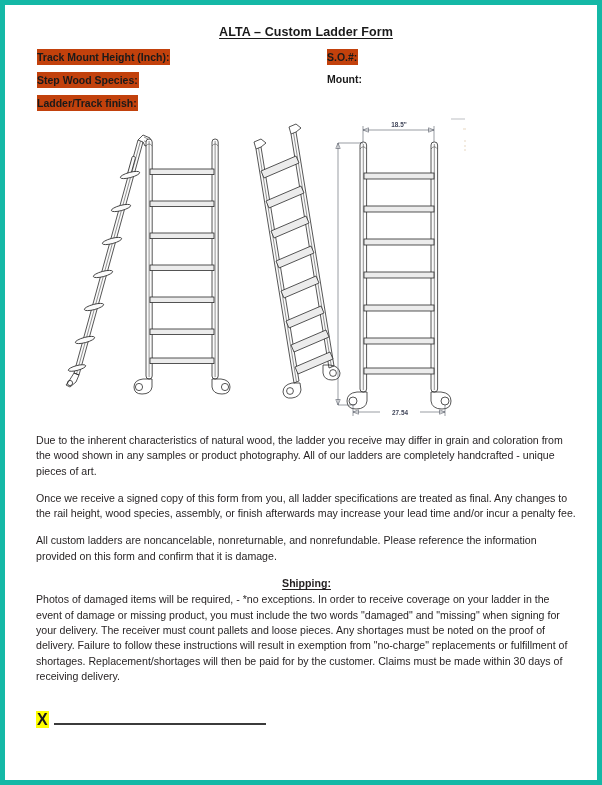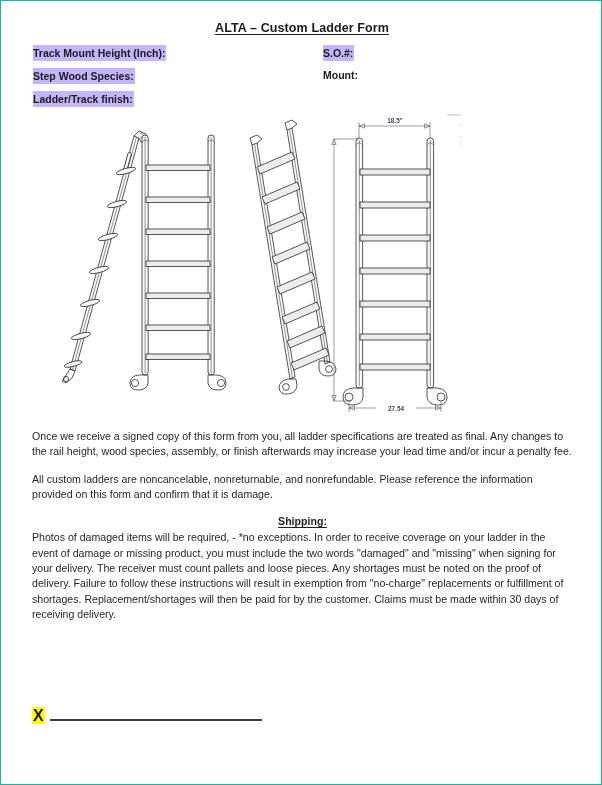--- a/index.html
+++ b/index.html
@@ -15,21 +15,21 @@
     color: #1a1a1a;
     overflow: hidden;
   }
 
   .page {
     position: absolute;
     left: 0; top: 0;
     width: 602px;
     height: 785px;
     background: #ffffff;
-    border: 1px solid #14b8a6;
+    border: 5px solid #14b8a6;
     box-sizing: border-box;
   }
 
   
   .doc-title {
     position: absolute;
     left: 0;
     top: 20px;
     width: 602px;
     text-align: center;
@@ -54,21 +54,21 @@
     height: 23px;
   }
   .field-label {
     position: absolute;
     font-size: 10.5px;
     font-weight: bold;
     line-height: 14px;
     white-space: nowrap;
   }
   .field-label.hl {
-    background: #c4b5fd;
+    background: #c2410c;
     padding: 1px 1px 1px 0;
   }
   .col-left  { left: 0; }
   .col-right { left: 290px; }
 
   
   .drawing {
     position: absolute;
     left: 28px;
     top: 108px;
@@ -314,20 +314,21 @@
           <line stroke="#b07a2a" stroke-width="0.9" x1="431" y1="28" x2="433" y2="28"></line>
           <line stroke="#b07a2a" stroke-width="0.9" x1="431" y1="33" x2="433" y2="33"></line>
           <line stroke="#b07a2a" stroke-width="0.9" x1="431" y1="37" x2="433" y2="37"></line>
         </g>
       </g>
 
     </svg>
   </div>
 
   <div class="body-text">
+    <p>Due to the inherent characteristics of natural wood, the ladder you receive may differ in grain and coloration from the wood shown in any samples or product photography.  All of our ladders are completely handcrafted - unique pieces of art.</p>
     <p>Once we receive a signed copy of this form from you, all ladder specifications are treated as final. Any changes to the rail height, wood species, assembly, or finish afterwards may increase your lead time and/or incur a penalty fee.</p>
     <p>All custom ladders are noncancelable, nonreturnable, and nonrefundable.  Please reference the information provided on this form and confirm that it is damage.</p>
 
     <div class="section-head">Shipping:</div>
     <div class="tight">
       <p>Photos of damaged items will be required, - *no exceptions.  In order to receive coverage on your ladder in the event of damage or missing product, you must include the two words "damaged" and "missing" when signing for your delivery. The receiver must count pallets and loose pieces. Any shortages must be noted on the proof of delivery.  Failure to follow these instructions will result in exemption from "no-charge" replacements or fulfillment of shortages. Replacement/shortages will then be paid for by the customer. Claims must be made within 30 days of receiving delivery.</p>
     </div>
   </div>
 
   <div class="sig-area">

